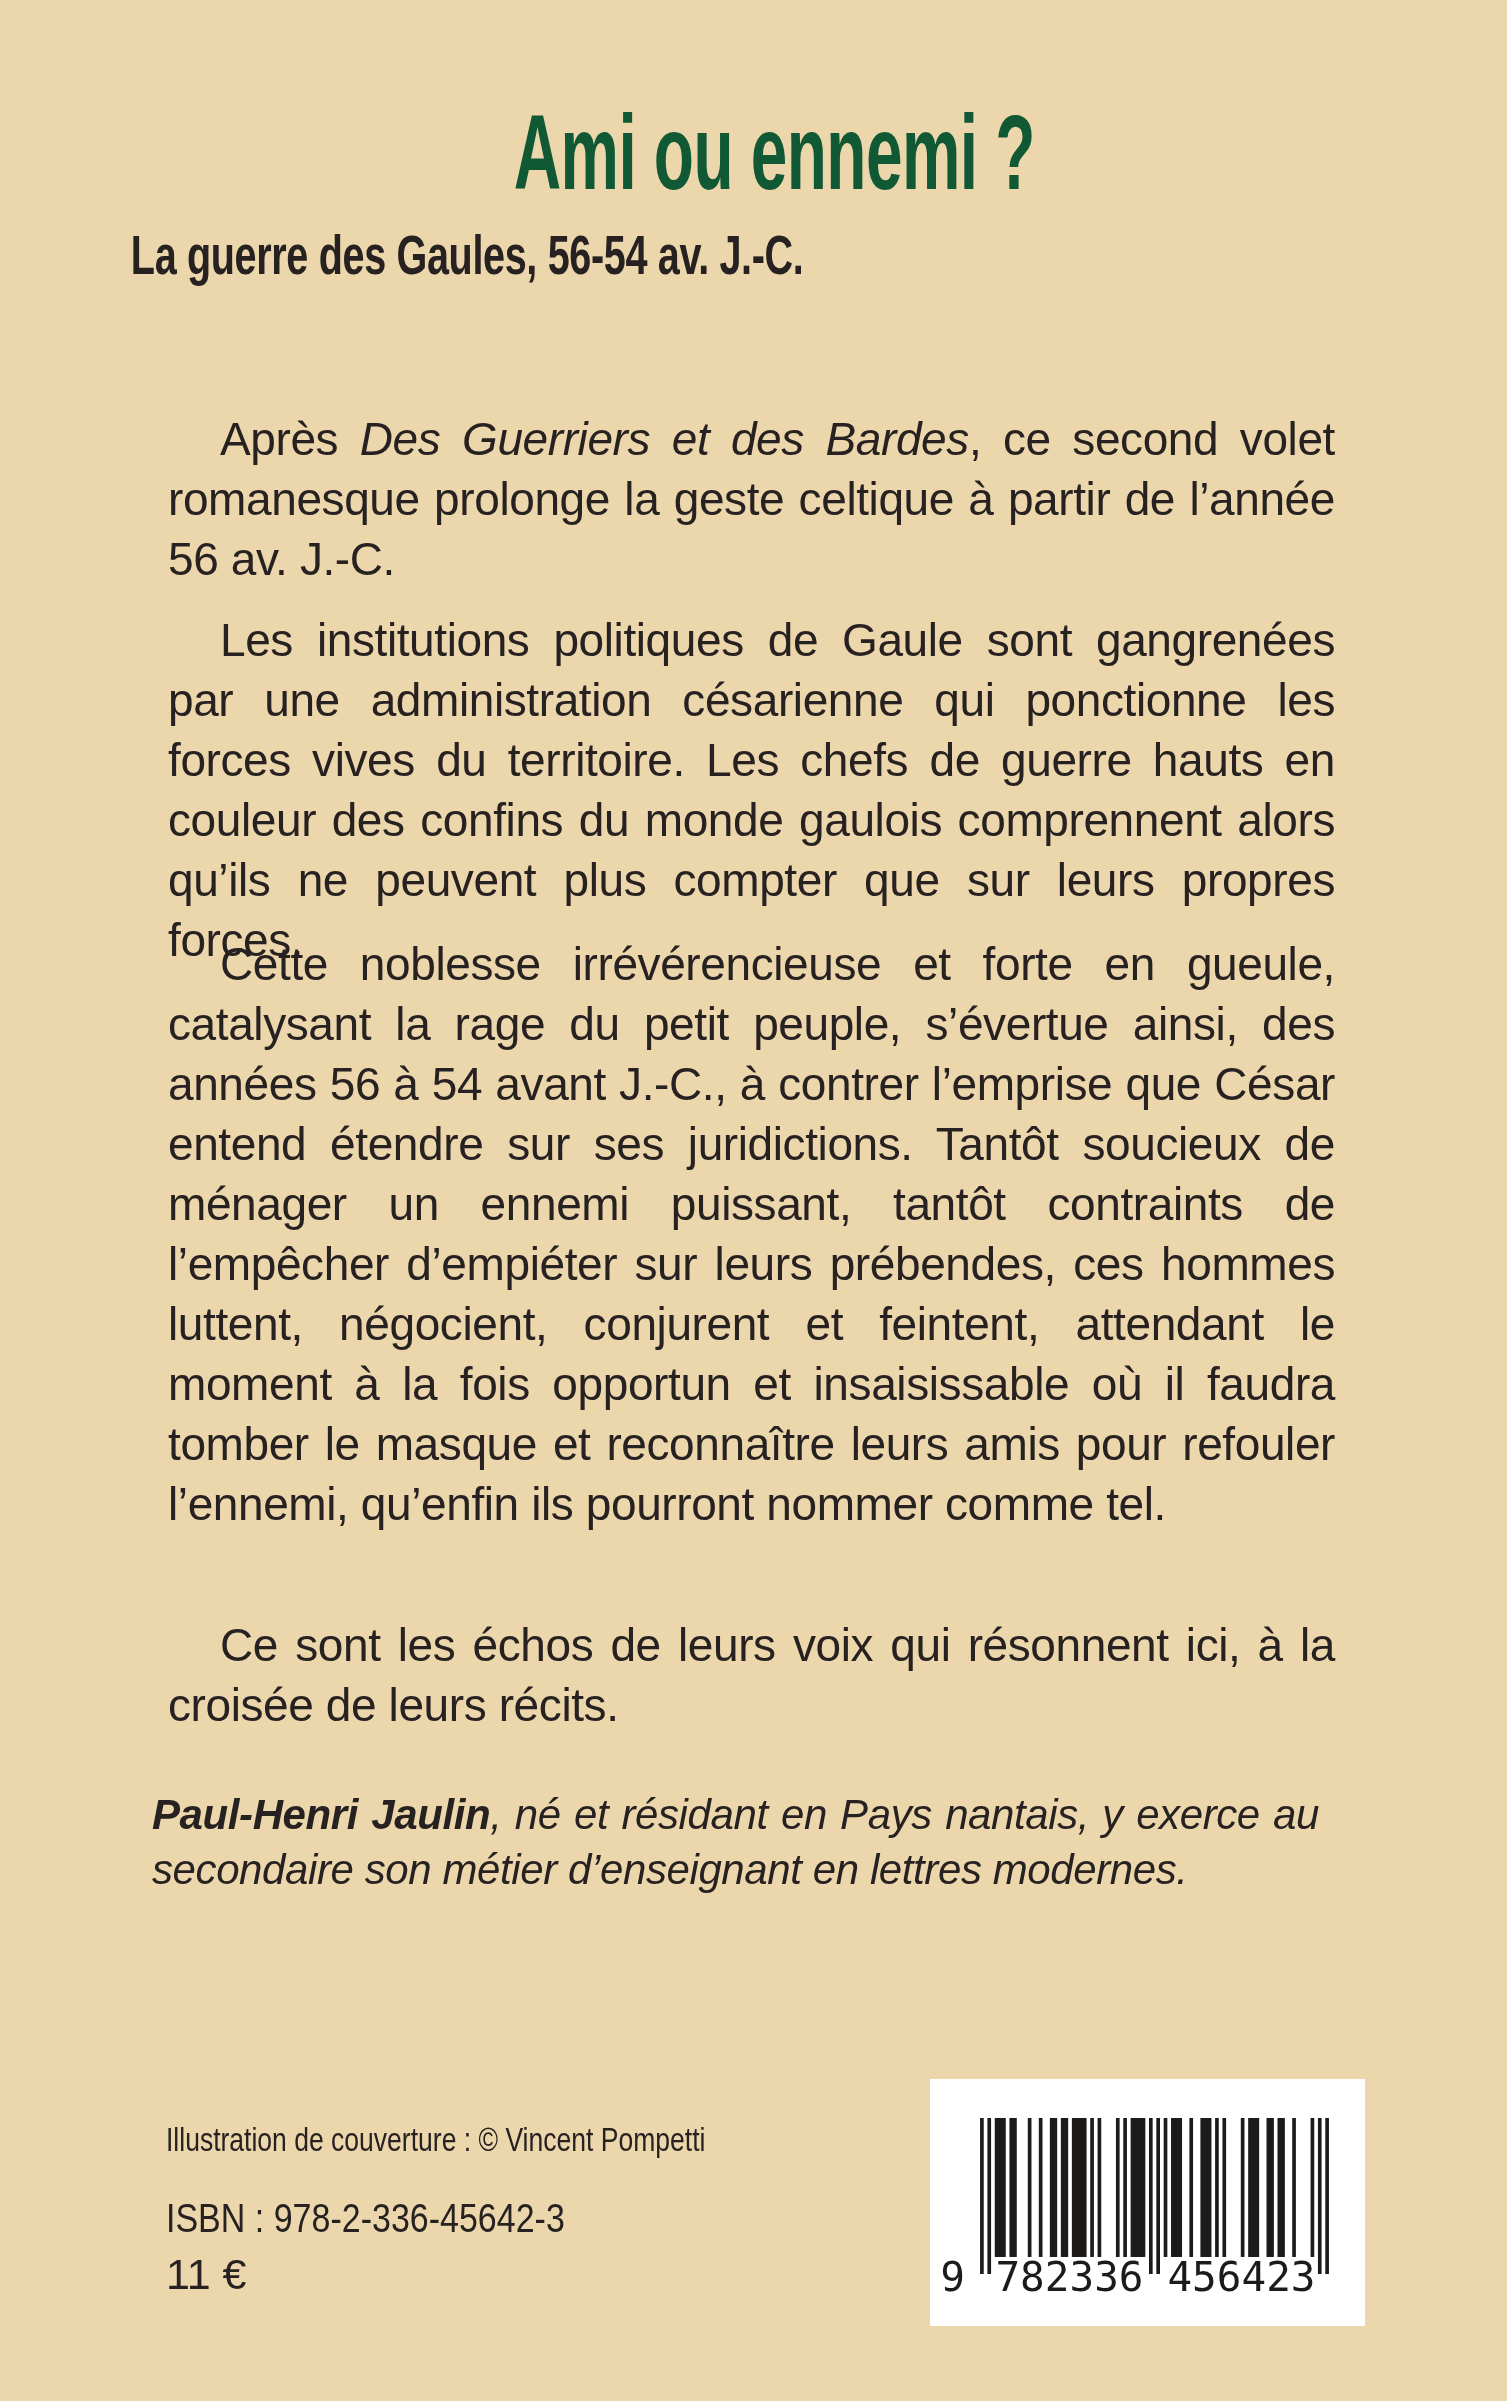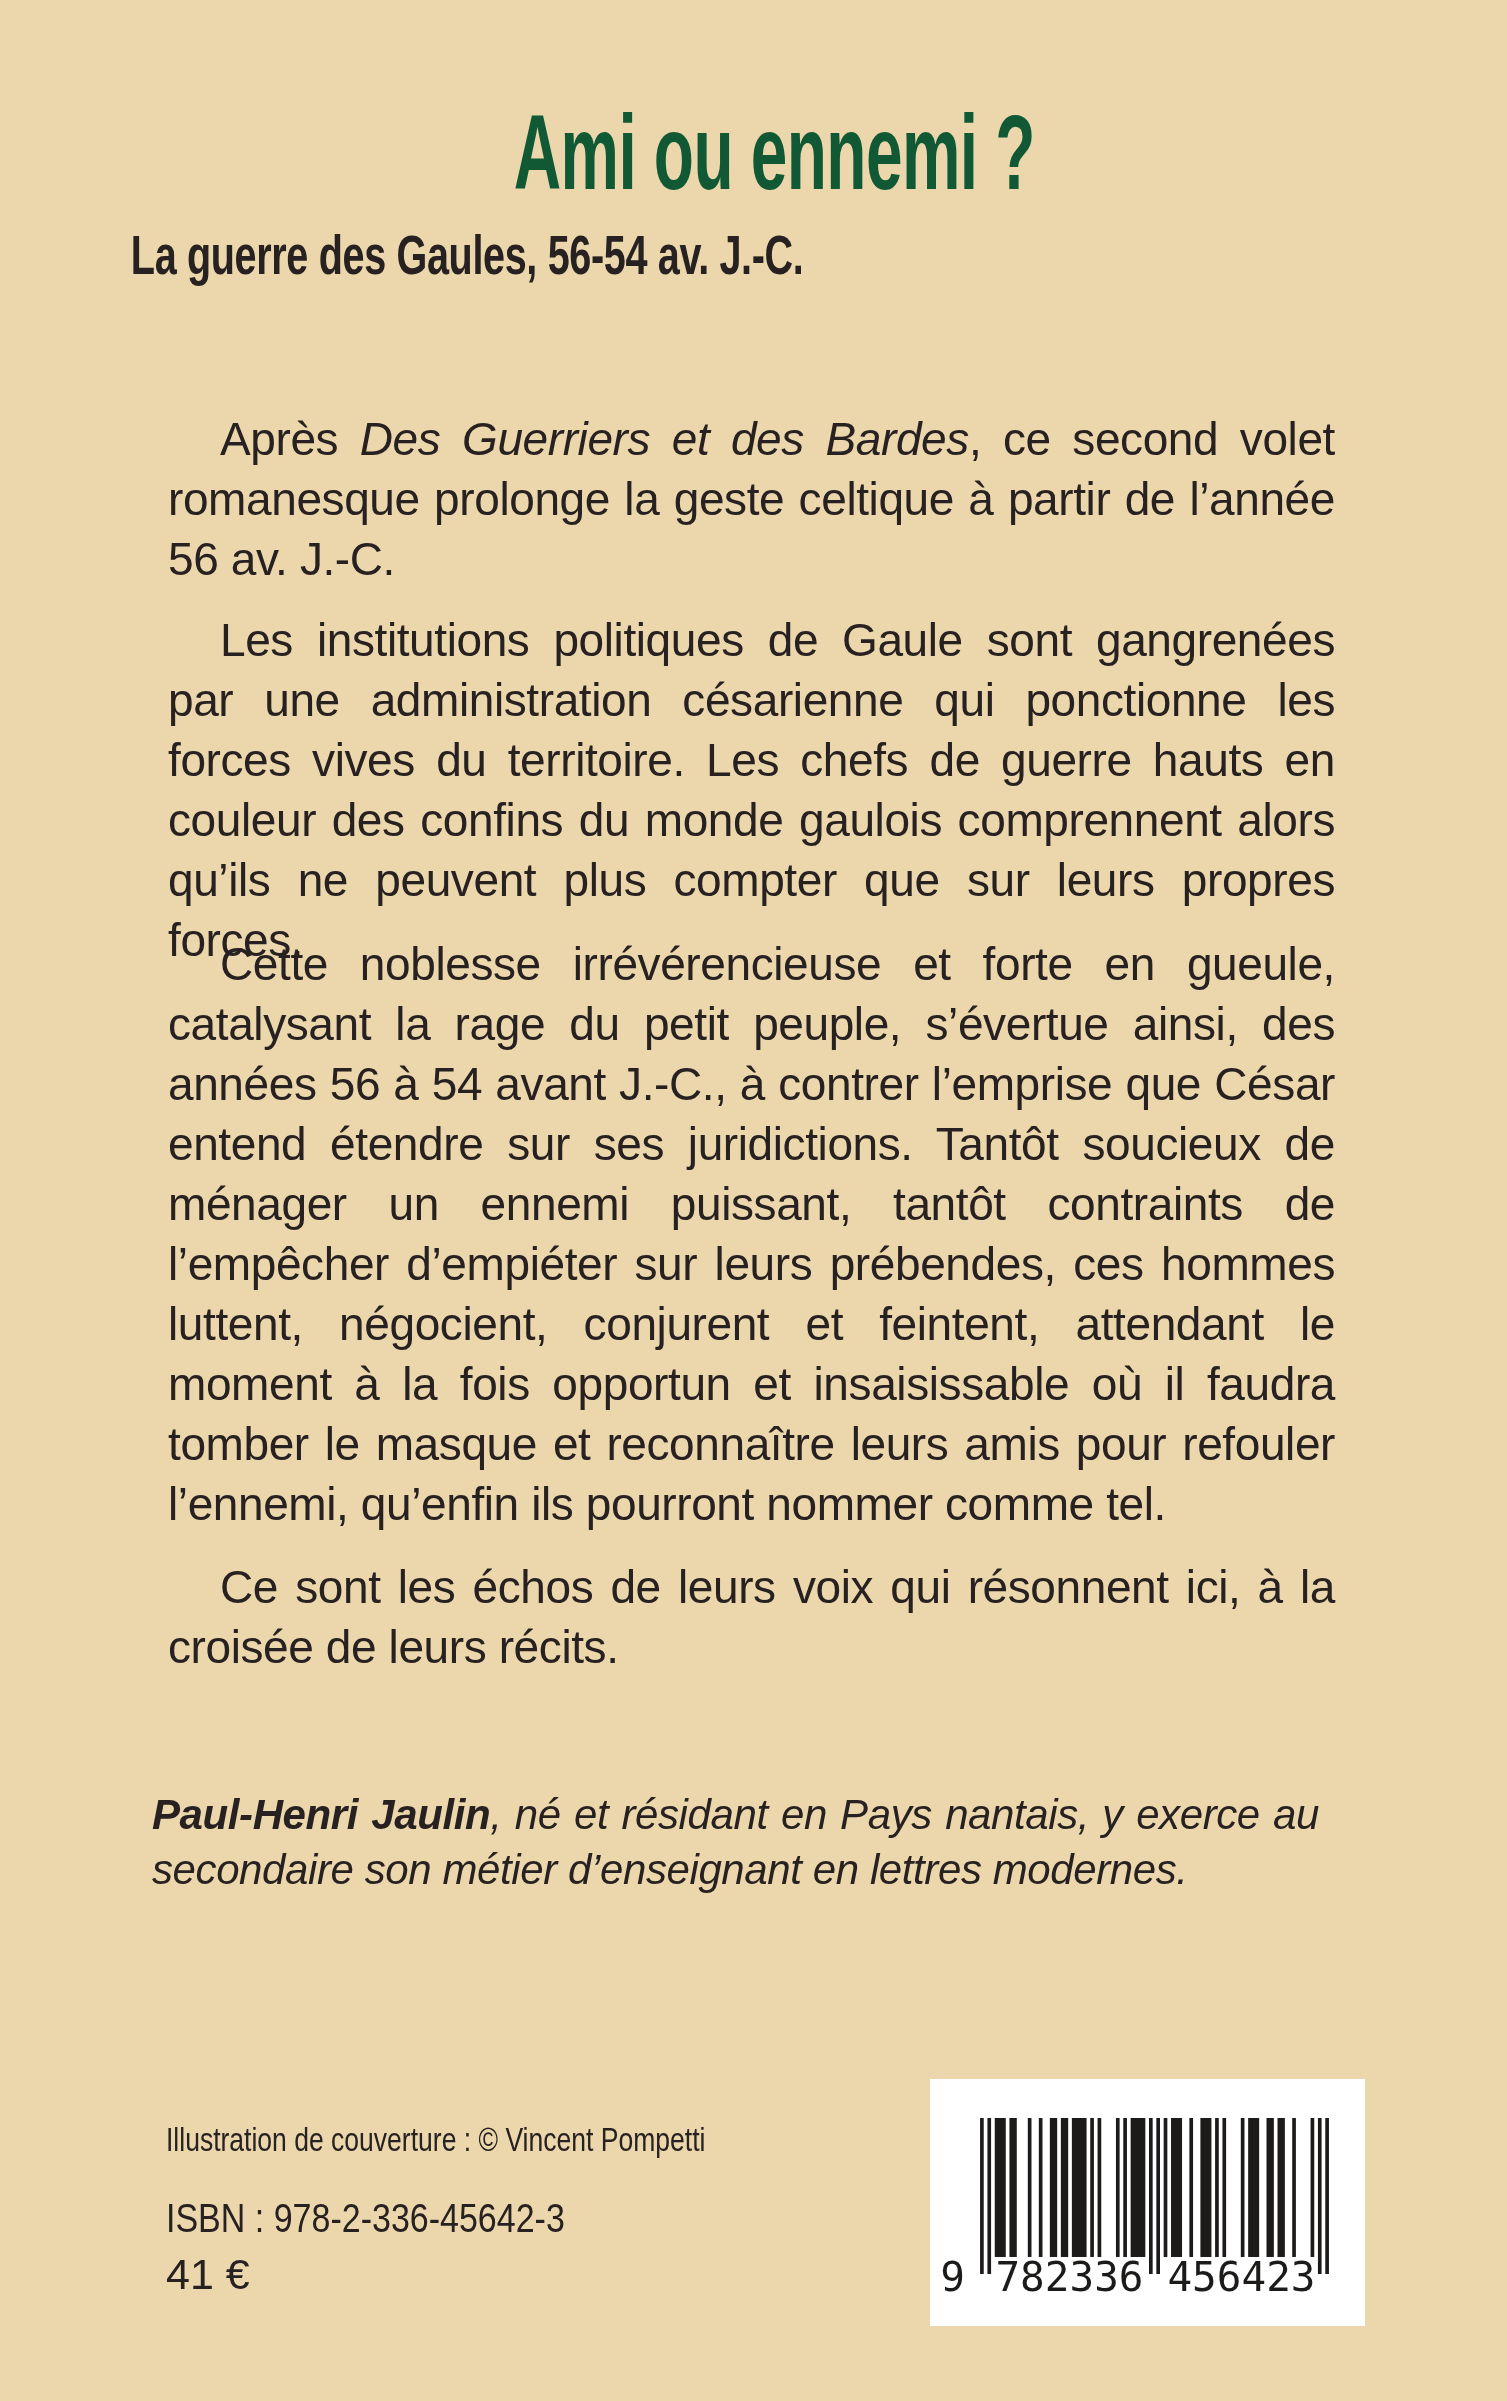--- a/index.html
+++ b/index.html
@@ -64,21 +64,21 @@
     margin: 0;
     font-size: 46px;
     line-height: 60px;
     letter-spacing: -0.4px;
     text-align: justify;
     text-indent: 52px;
   }
   .p1 { top: 409px; }
   .p2 { top: 610px; }
   .p3 { top: 934px; }
-  .p4 { top: 1557px; }
+  .p4 { top: 1615px; }
   .para em { font-style: italic; }
   
   .bio {
     position: absolute;
     left: 152px;
     top: 1787px;
     width: 1167px;
     margin: 0;
     font-size: 42px;
     line-height: 55px;
@@ -161,21 +161,21 @@
   <p class="para p3">Cette noblesse irrévérencieuse et forte en gueule, catalysant la rage du petit peuple, s’évertue ainsi, des années 56 à 54 avant J.-C., à contrer l’emprise que César entend étendre sur ses juridictions. Tantôt soucieux de ménager un ennemi puissant, tantôt contraints de l’empêcher d’empiéter sur leurs prébendes, ces hommes luttent, négocient, conjurent et feintent, attendant le moment à la fois opportun et insaisissable où il faudra tomber le masque et reconnaître leurs amis pour refouler l’ennemi, qu’enfin ils pourront nommer comme tel.</p>
 
   <p class="para p4">Ce sont les échos de leurs voix qui résonnent ici, à la croisée de leurs récits.</p>
 
   <p class="bio"><span class="bio-name">Paul-Henri Jaulin</span><span>, né et résidant en Pays nantais, y exerce au secondaire son métier d’enseignant en lettres modernes.</span></p>
 
   <p class="credit">Illustration de couverture : © Vincent Pompetti</p>
 
   <p class="isbn">ISBN : 978-2-336-45642-3</p>
 
-  <p class="price">41 €</p>
+  <p class="price">11 €</p>
 
   <div class="barcode">
     <svg width="349" height="156" viewBox="0 0 369 165" fill="#1d1b1a">
         <rect x="0.00" y="0" width="3.88" height="165"></rect>
         <rect x="7.77" y="0" width="3.88" height="165"></rect>
         <rect x="15.54" y="0" width="11.65" height="147"></rect>
         <rect x="31.07" y="0" width="7.77" height="147"></rect>
         <rect x="50.49" y="0" width="3.88" height="147"></rect>
         <rect x="62.15" y="0" width="3.88" height="147"></rect>
         <rect x="73.80" y="0" width="7.77" height="147"></rect>

